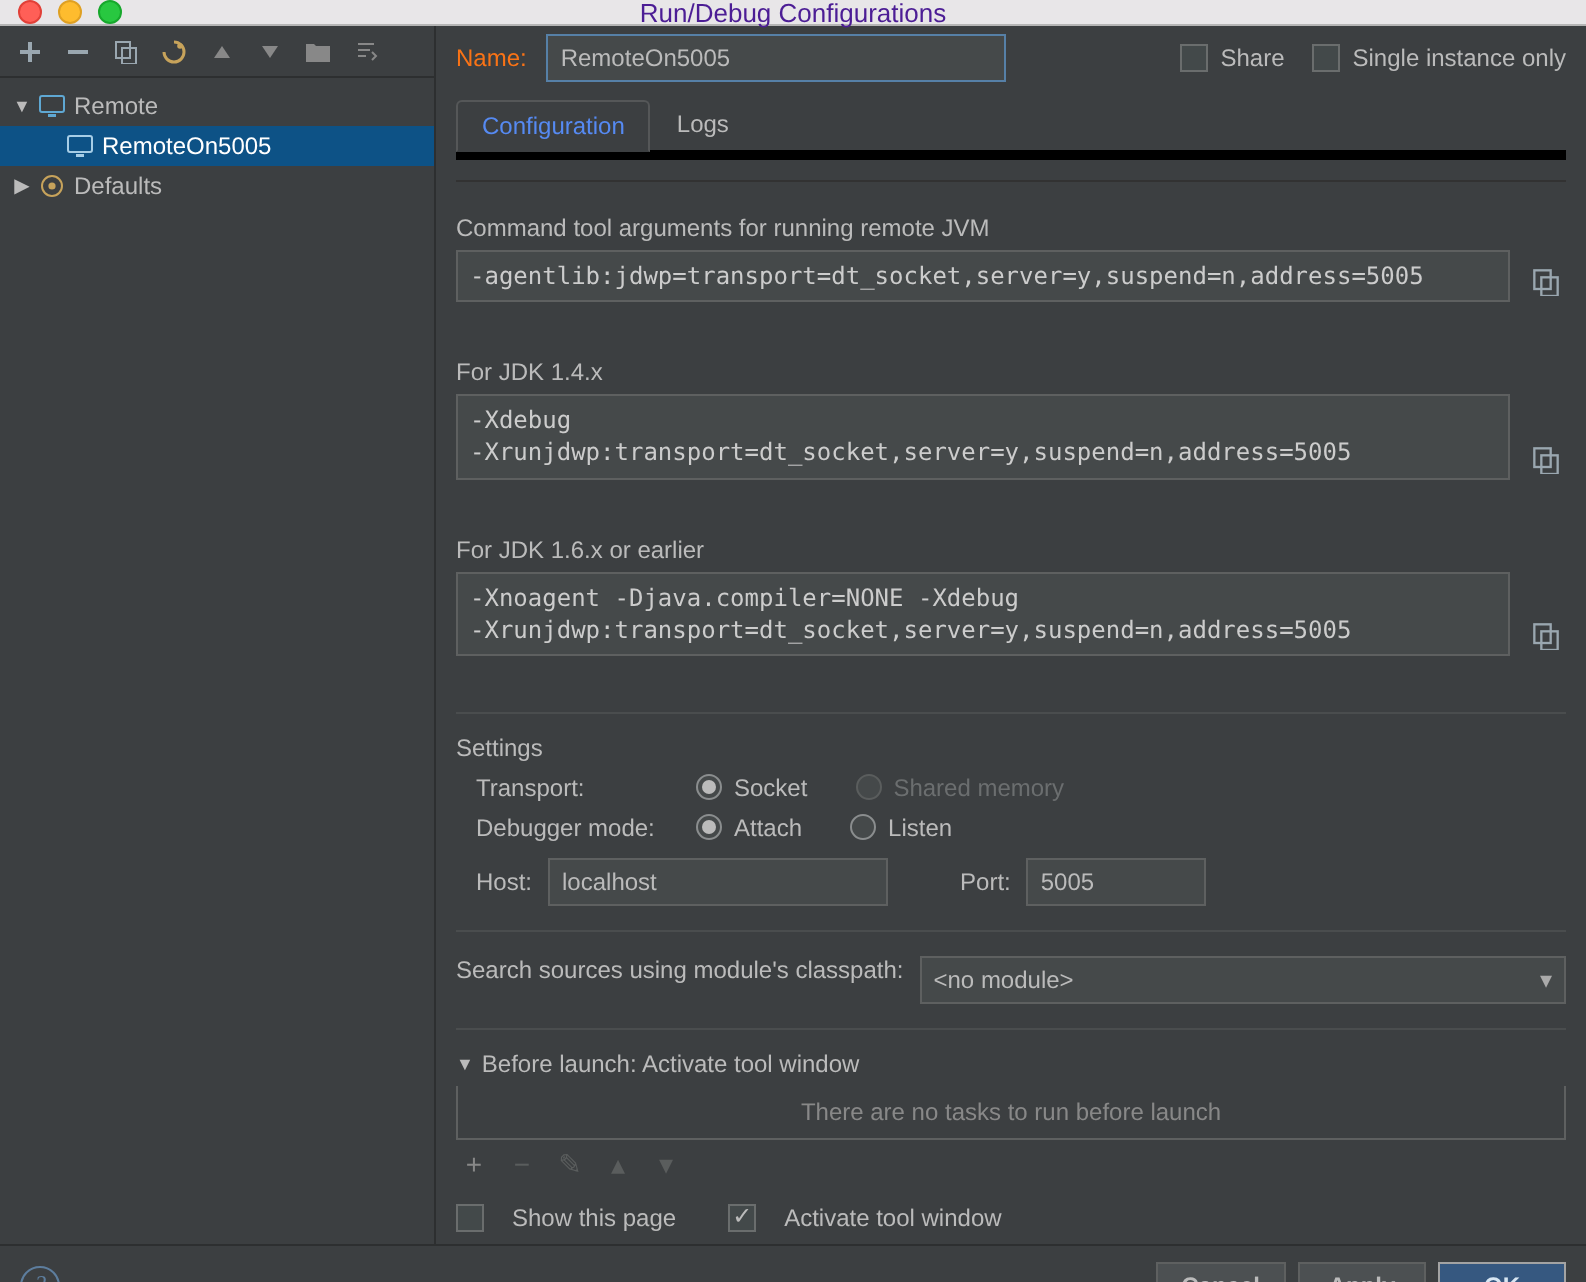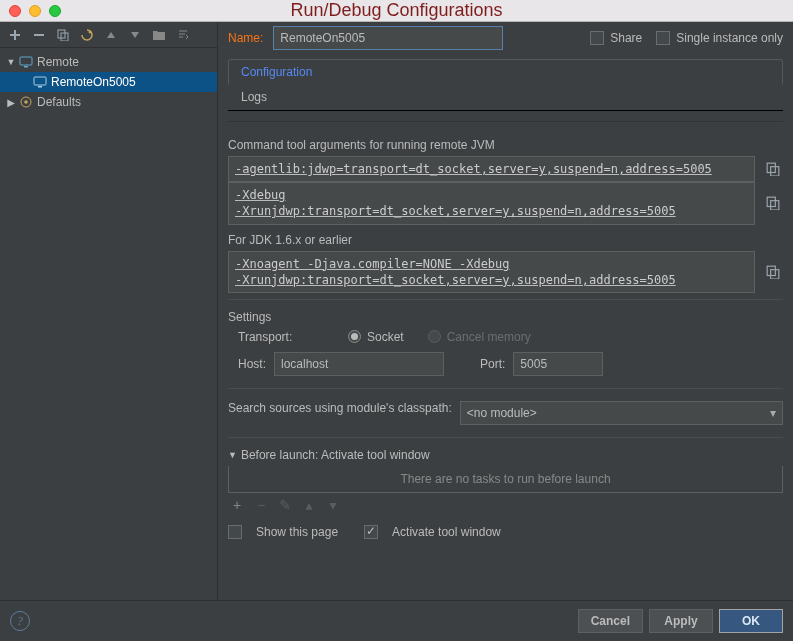--- a/index.html
+++ b/index.html
@@ -20,21 +20,21 @@
   display: flex;
   align-items: center;
   position: relative;
   border-bottom: 1px solid #b5b5b5;
 }
 .traffic { display: flex; gap: 8px; padding-left: 9px; }
 .traffic .dot { width: 12px; height: 12px; border-radius: 50%; }
 .dot.red { background: #ff5f57; border: 0.5px solid #e14038; }
 .dot.yellow { background: #febc2e; border: 0.5px solid #dfa023; }
 .dot.green { background: #28c840; border: 0.5px solid #17a82c; }
-.titlebar .title { position: absolute; width: 100%; text-align: center; color: #7f1d1d; font-size: 18px; pointer-events:none;}
+.titlebar .title { position: absolute; width: 100%; text-align: center; color: #4c1d95; font-size: 13px; pointer-events:none;}
 .main { flex: 1; display: flex; }
 .sidebar {
   width: 218px;
   background: #3c3f41;
   border-right: 1px solid #2d2f30;
   display:flex; flex-direction:column;
 }
 .sidebar-toolbar {
   height: 26px;
   display:flex; align-items:center; gap:10px;
@@ -52,31 +52,31 @@
 .content { flex:1; display:flex; flex-direction:column; padding: 4px 10px 0 10px; }
 .row { display:flex; align-items:center; margin-bottom:8px; }
 .row .label { color:#f97316; margin-right:10px; }
 input.text {
   background:#45494a; border:1px solid #5e6060; color:#bbb;
   height:24px; padding:0 6px; font-size:12px;
 }
 input.text.focus { border:1px solid #5680a7; }
 .checkbox { width:14px; height:14px; border:1px solid #6a6d6d; background:#43494a; display:inline-block; margin-right:6px; position:relative; }
 .checkbox.checked::after{ content:"✓"; position:absolute; top:-2px; left:1px; color:#bbb; font-size:12px; }
-.tabs { display:flex; border-bottom:1px solid #000000; margin-bottom:10px;flex-direction:column; }
+.tabs { display:flex; border-bottom:5px solid #000000; margin-bottom:10px; }
 .tab { padding:5px 12px; color:#bbb; border:1px solid transparent; }
 .tab.active { color:#568af2; border:1px solid #555758; border-bottom:1px solid #3c3f41; border-radius:3px 3px 0 0; background:#3c3f41; position:relative; top:1px;}
 .panel { flex:1; overflow:auto; border-top:1px solid #323232; padding-top:8px;}
 .section-label { color:#bbb; margin:8px 0 4px 0; }
 .code-box {
   background:#45494a; border:1px solid #5e6060; padding:4px 6px;
   font-family: Menlo, Consolas, monospace; font-size:12px; color:#ccc;
   white-space:pre-wrap; line-height:1.35;
 }
-.code-row { display:flex; align-items:center; gap:8px; margin-bottom:0;text-decoration:underline;}
+.code-row { display:flex; align-items:flex-end; gap:8px; margin-bottom:28px;}
 .code-row .code-box { flex:1; }
 .copy-btn { width:20px; height:20px; display:inline-flex; align-items:center; justify-content:center; color:#888;}
 .sep { border-bottom:1px solid #4a4d4e; margin:6px 0 10px 0; }
 .settings-row { display:flex; align-items:center; margin:6px 0 6px 10px; }
 .settings-row .slabel { width:110px; color:#bbb; }
 .radio { width:13px; height:13px; border:1px solid #8a8d8e; border-radius:50%; margin-right:6px; position:relative; display:inline-block; background:#45494a; }
 .radio.checked::after { content:""; width:7px; height:7px; background:#bbb; border-radius:50%; position:absolute; top:2px; left:2px; }
 .disabled-label { color:#6b6e6f; }
 .hostport { display:flex; align-items:center; gap:8px; margin:8px 0 12px 10px;}
 .hostport input { width:170px; }
@@ -217,20 +217,21 @@
       <div class="code-row">
         <div class="code-box">-agentlib:jdwp=transport=dt_socket,server=y,suspend=n,address=5005</div>
         <span class="copy-btn">
           <svg width="14" height="14" viewBox="0 0 12 12">
               <rect x="1" y="1" width="7" height="8" fill="none" stroke="#9aa7b0"></rect>
               <rect x="4" y="4" width="7" height="8" fill="none" stroke="#9aa7b0"></rect>
             </svg>
         </span>
       </div>
 
+      <div class="section-label">For JDK 1.4.x</div>
       <div class="code-row">
         <div class="code-box">-Xdebug
 -Xrunjdwp:transport=dt_socket,server=y,suspend=n,address=5005</div>
         <span class="copy-btn">
           <svg width="14" height="14" viewBox="0 0 12 12">
               <rect x="1" y="1" width="7" height="8" fill="none" stroke="#9aa7b0"></rect>
               <rect x="4" y="4" width="7" height="8" fill="none" stroke="#9aa7b0"></rect>
             </svg>
         </span>
       </div>
@@ -249,23 +250,31 @@
 
       <div class="sep"></div>
       <div class="section-label" style="margin-left:0">Settings</div>
 
       <div class="settings-row">
         <span class="slabel">Transport:</span>
         <span class="radio checked"></span>
         <span>Socket</span>
         <span style="width:24px"></span>
         <span class="radio" style="border-color:#5a5d5d"></span>
-        <span class="disabled-label">Cancel memory</span>
-      </div>
-
+        <span class="disabled-label">Shared memory</span>
+      </div>
+
+      <div class="settings-row">
+        <span class="slabel">Debugger mode:</span>
+        <span class="radio checked"></span>
+        <span>Attach</span>
+        <span style="width:24px"></span>
+        <span class="radio"></span>
+        <span>Listen</span>
+      </div>
 
       <div class="hostport">
         <span>Host:</span>
         <input class="text" value="localhost" style="">
         <span style="width:20px"></span>
         <span>Port:</span>
         <input class="text pinput" value="5005" style="">
       </div>
 
       <div class="sep"></div>

